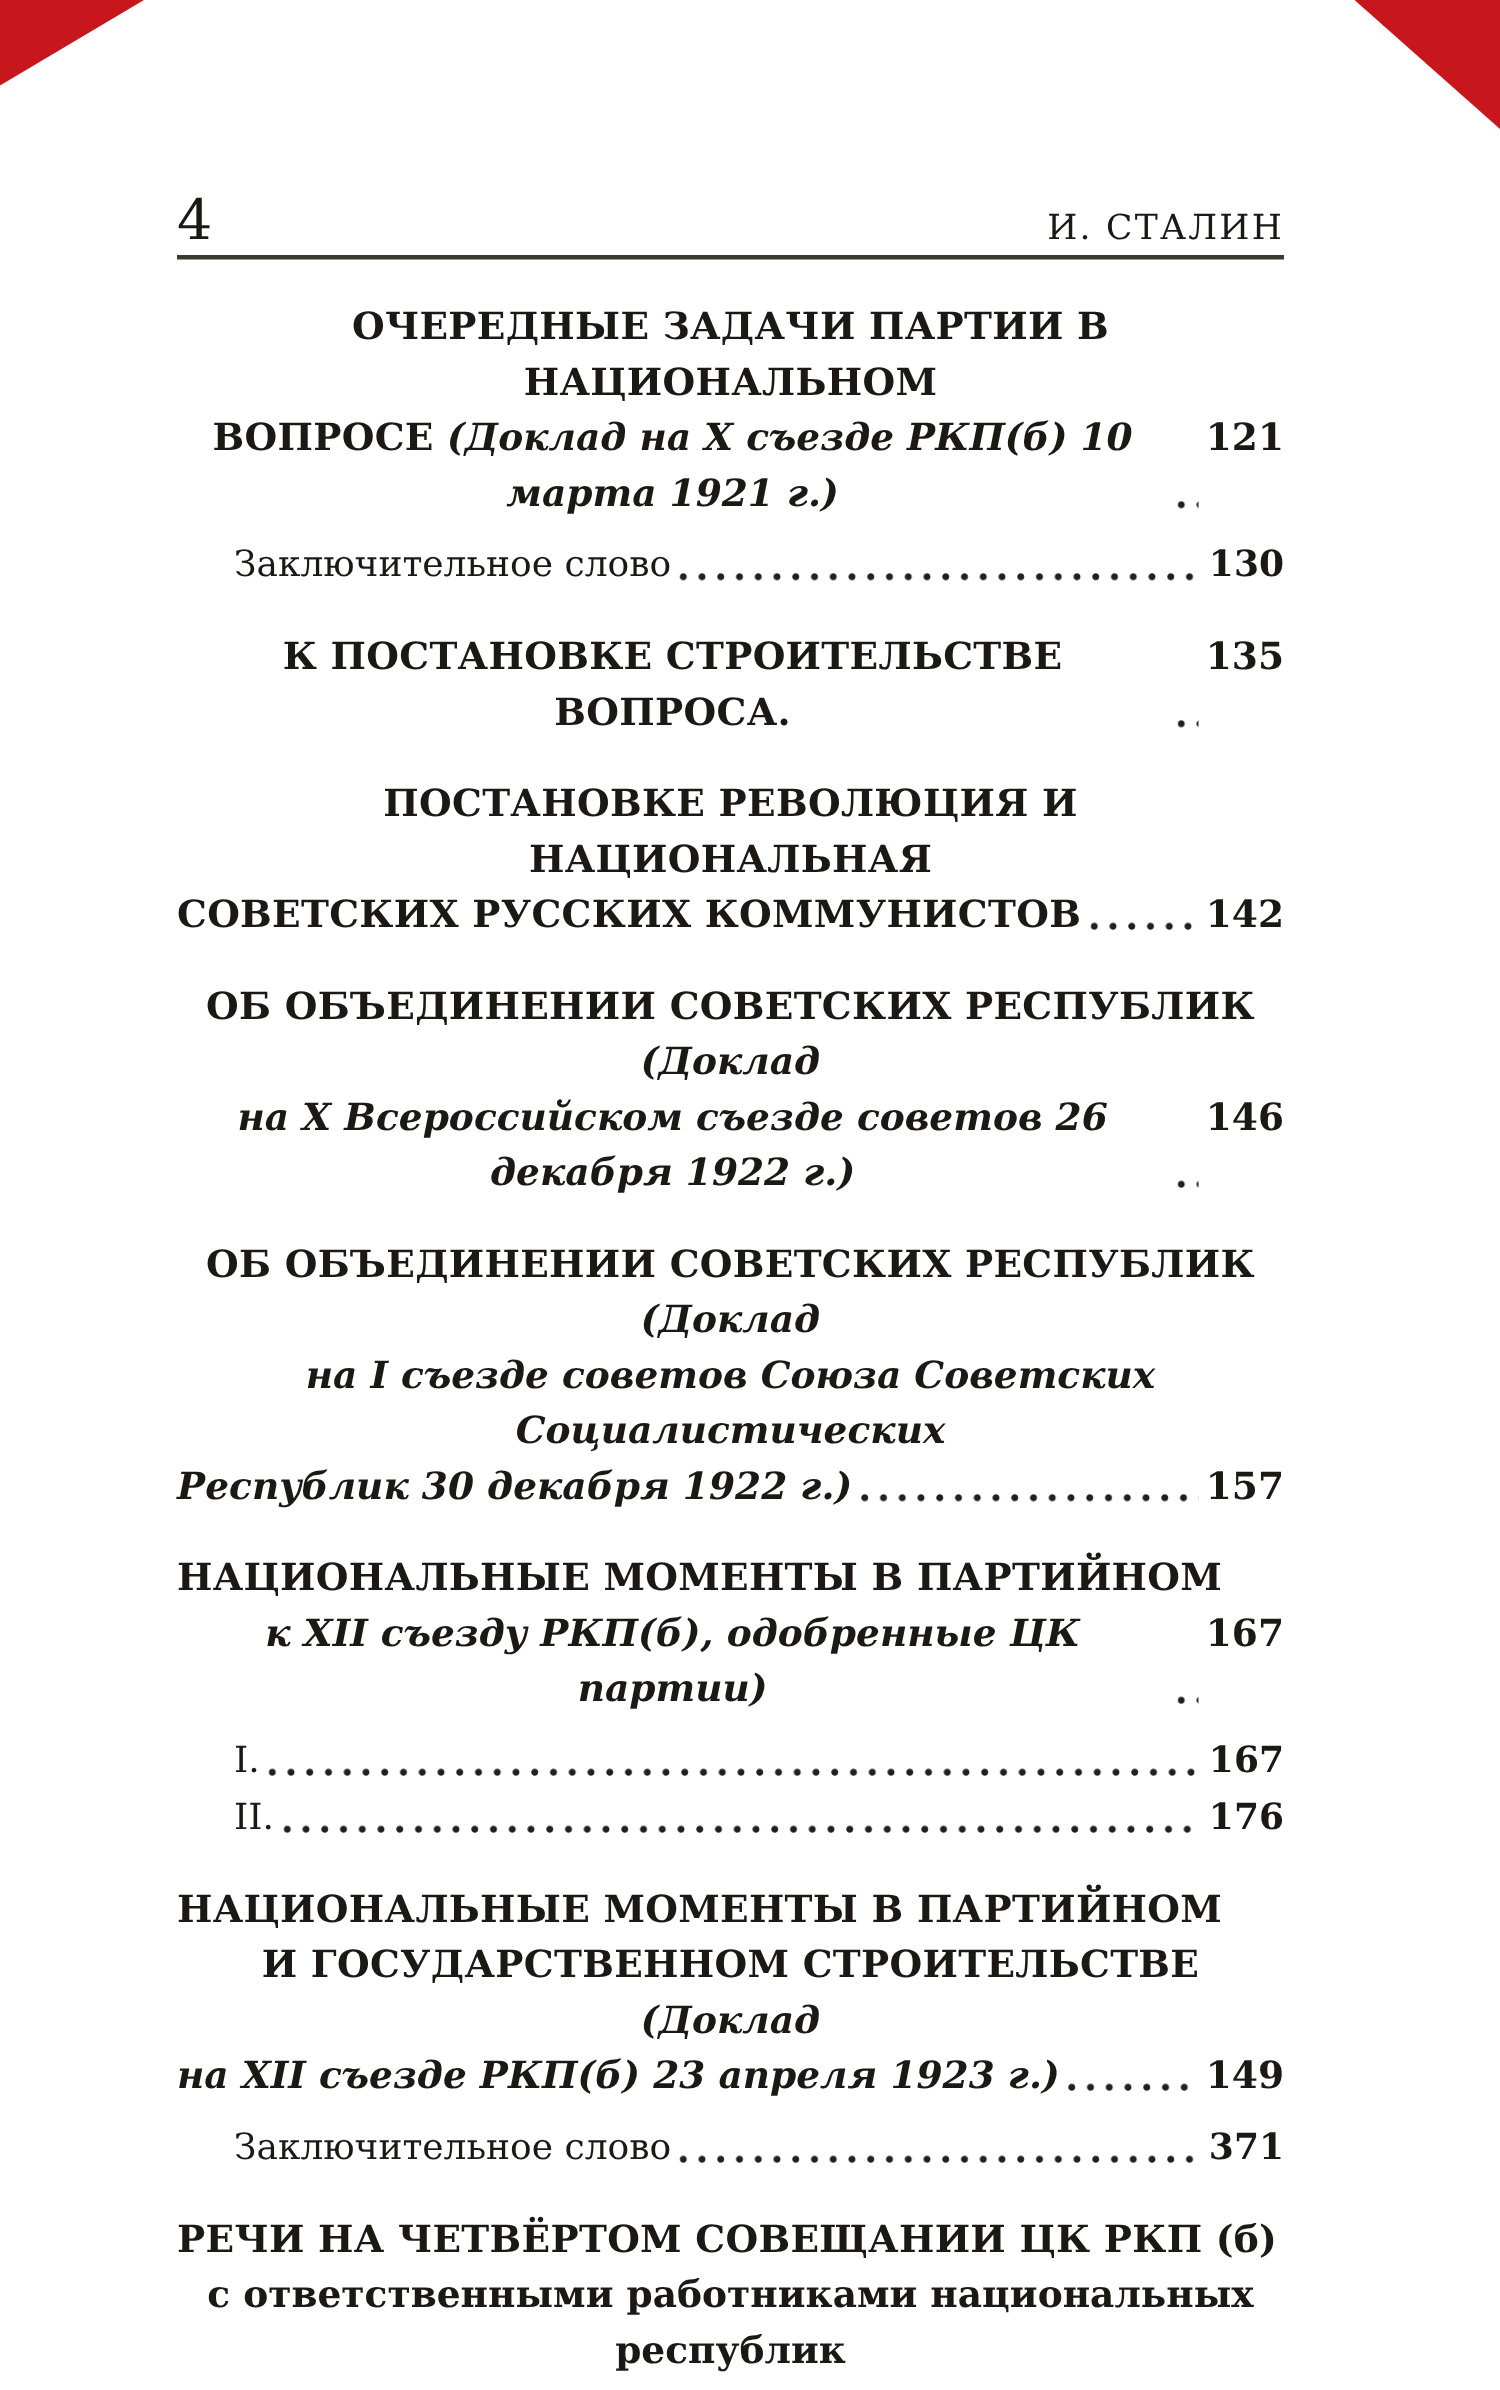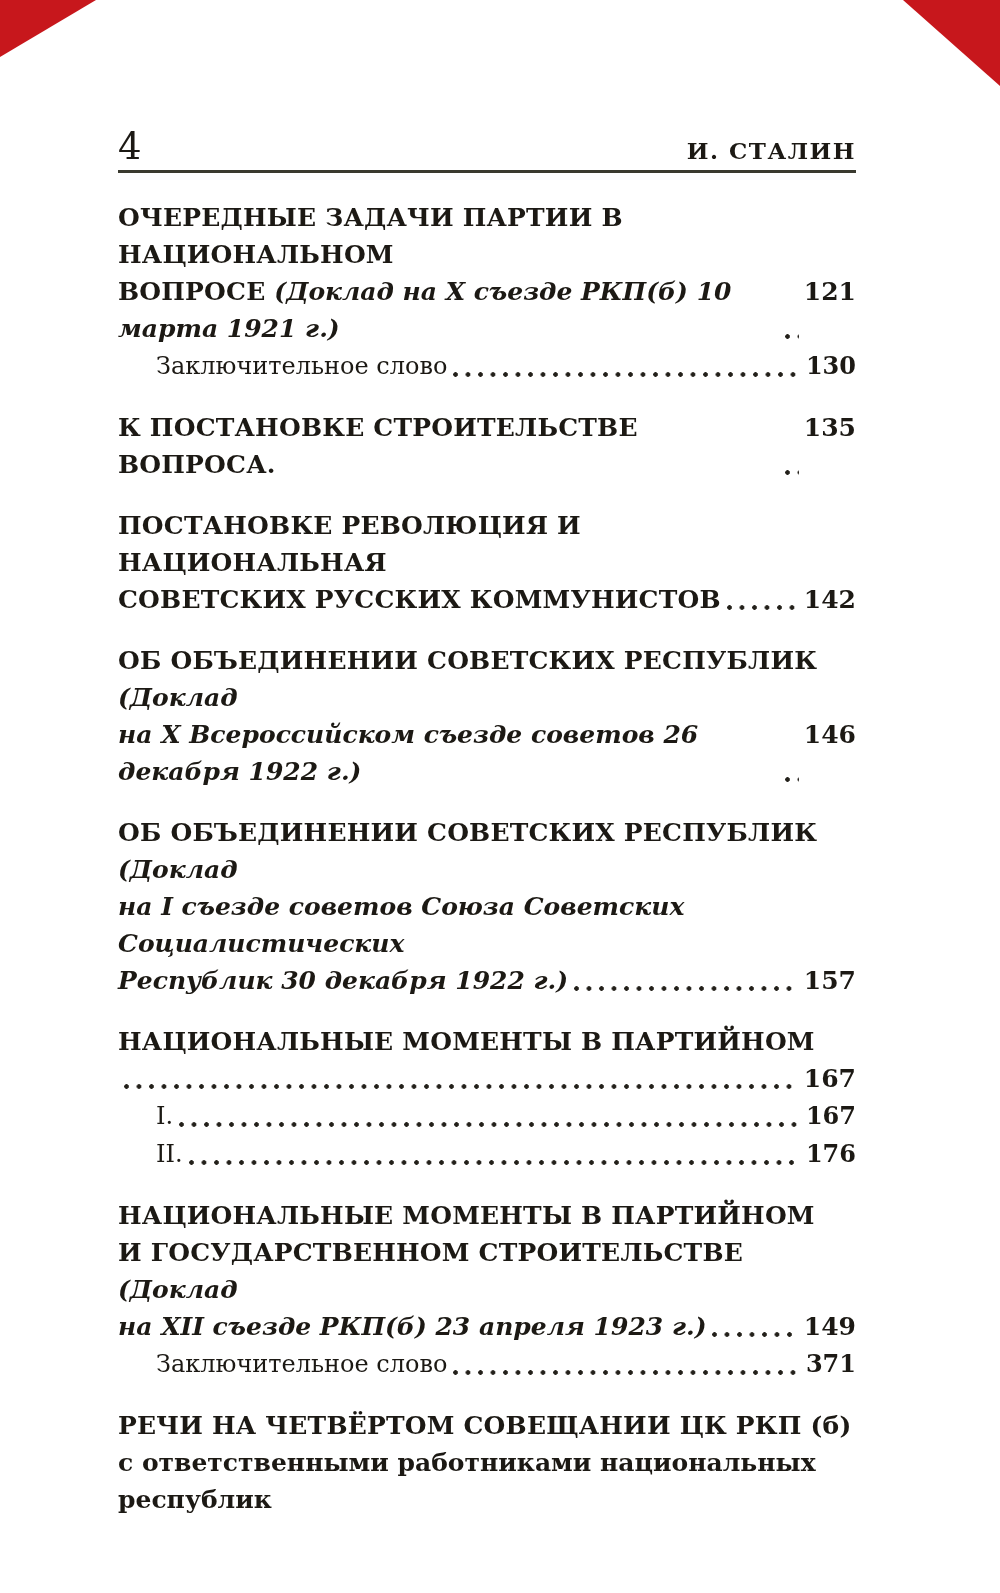--- a/index.html
+++ b/index.html
@@ -13,35 +13,35 @@
   }
   
   .corner { position:absolute; top:0; }
   .corner-left  { left:0;  width:96px; height:57px; clip-path:polygon(0 0,100% 0,0 100%); }
   .corner-right { right:0; width:97px; height:86px; clip-path:polygon(0 0,100% 0,100% 100%); }
 
   .content { position:absolute; left:118px; top:0; width:738px; }
 
   .header-row { display:flex; align-items:baseline; justify-content:space-between; padding-top:128px; }
   .folio { font-size:37px; font-weight:400; line-height:1; }
-  .running-title { font-size:23px; letter-spacing:1.5px; font-weight:700; line-height:1; }
+  .running-title { font-size:23px; letter-spacing:1.5px; font-weight:400; line-height:1; }
   .header-rule { height:3px; background:#3a3a2f; margin-top:5px; }
 
   .toc { margin-top:26px; font-size:25px; line-height:37px; }
-  .entry { margin-top:24px; }
+  .entry { margin-top:24px;text-align:center; }
   .entry:first-child { margin-top:0; }
 
   .row { display:flex; align-items:baseline; }
   .txt { white-space:pre-wrap; }
   .t-caps { font-weight:700; letter-spacing:.2px; }
   .t-it   { font-weight:700; font-style:italic; }
   .t-low  { font-weight:700; }
 
   .sub  { font-size:24px; }
-  .sub-first { margin-top:0; }
+  .sub-first { margin-top:10px; }
   .ind1 { padding-left:38px; }   
   .sub-plain { font-weight:400; }
 
   .leader { flex:1 1 auto; min-width:14px; position:relative; align-self:stretch; margin:0 5px 0 6px; }
   .leader::before {
     content:""; position:absolute; left:0; right:0; bottom:8px; height:5px;
     background-image:radial-gradient(circle at 2.5px 2.5px, #23201a 2px, rgba(0,0,0,0) 2.6px);
     background-size:12.5px 5px; background-repeat:repeat-x;
   }
   .pg { font-weight:700; font-style:normal; white-space:nowrap; }
@@ -121,20 +121,21 @@
           <span class="leader"></span>
           <span class="pg">157</span>
         </div>
       </div>
 
       <div class="entry">
         <div class="row">
           <span class="txt t-caps">НАЦИОНАЛЬНЫЕ МОМЕНТЫ В ПАРТИЙНОМ</span>
         </div>
         <div class="row">
+          <span class="txt t-it">к XII съезду РКП(б), одобренные ЦК партии)</span>
           <span class="leader"></span>
           <span class="pg">167</span>
         </div>
         <div class="row sub sub-first ind1">
           <span class="txt sub-plain">I.</span>
           <span class="leader"></span>
           <span class="pg">167</span>
         </div>
         <div class="row sub ind1">
           <span class="txt sub-plain">II.</span>

